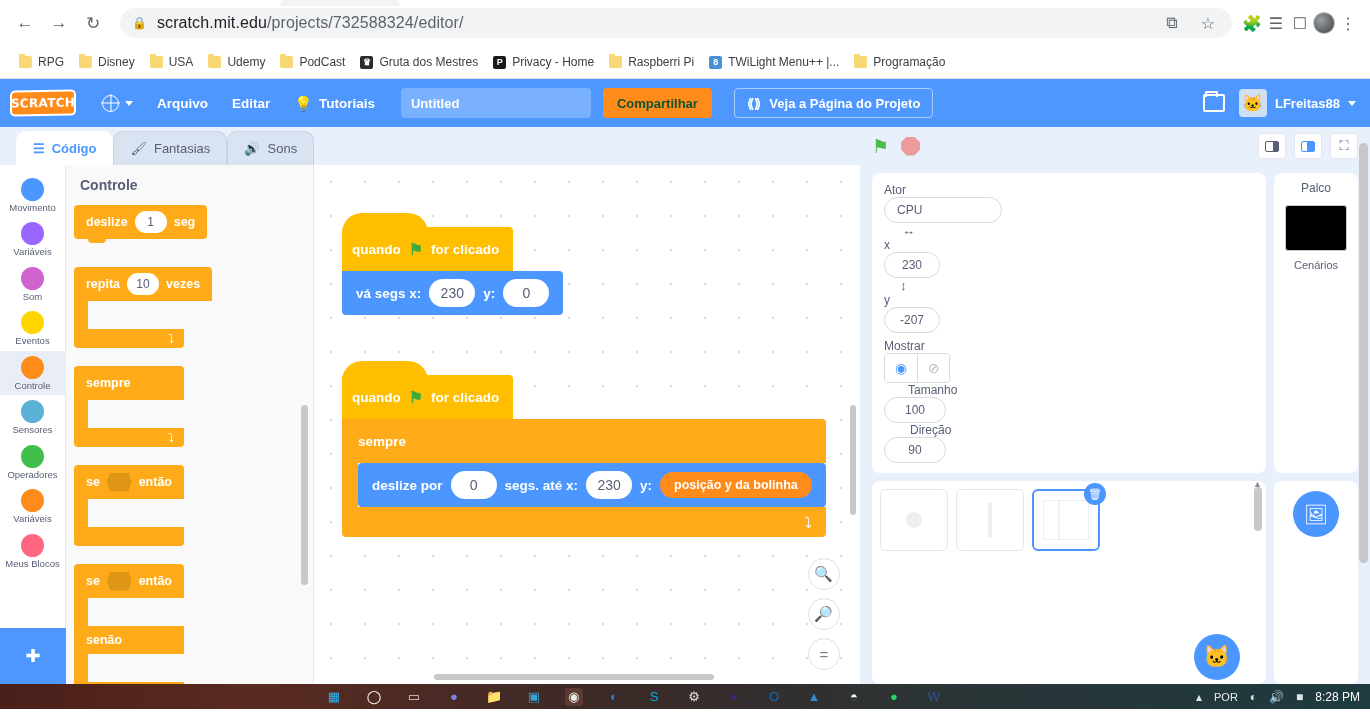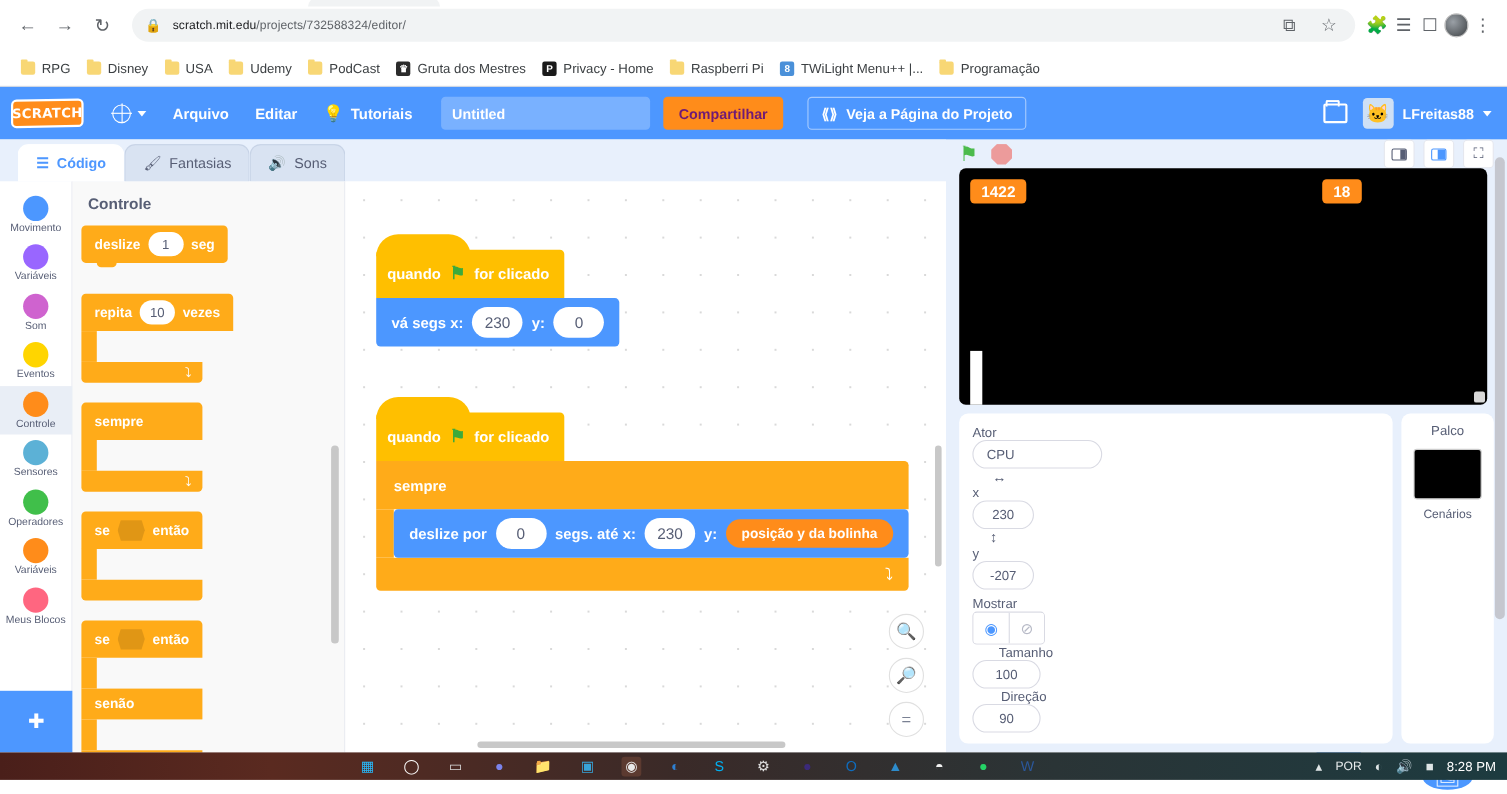--- a/index.html
+++ b/index.html
@@ -21,21 +21,21 @@
     display: flex; align-items: center; justify-content: center;
     color: #5f6368; font-size: 17px; flex: 0 0 auto;
     margin-right: 4px; cursor: pointer; user-select: none;
   }
   .omnibox {
     flex: 1 1 auto; height: 30px; background: #f1f3f4;
     border-radius: 16px; display: flex; align-items: center;
     padding: 0 12px; margin: 0 8px; position: relative;
   }
   .lock-ic { margin-right: 10px; color:#5f6368; font-size: 12px; display:flex; }
-  .url { font-size: 11px; color: #202124; letter-spacing: .1px; white-space: nowrap; }
+  .url { font-size: 16px; color: #202124; letter-spacing: .1px; white-space: nowrap; }
   .url .dim { color: #5f6368; }
   .omni-right { margin-left: auto; display: flex; align-items: center; gap: 12px; }
   .tb-ic { width: 24px; height: 24px; display:flex; align-items:center; justify-content:center;
            color: #5f6368; cursor: pointer; }
   .avatar-ic {
     width: 22px; height: 22px; border-radius: 50%;
     background: radial-gradient(circle at 35% 35%, #9aa0a6, #3c4043);
     border: 1px solid #bbb;
   }
   .tab-stub {
@@ -90,21 +90,21 @@
   .caret { width:0;height:0;border-left:4px solid transparent;border-right:4px solid transparent;border-top:5px solid #fff; }
   .bulb { font-size: 15px; line-height:1; }
   .title-input {
     width: 190px; height: 30px; border-radius: 4px; border: none;
     background: rgba(255,255,255,.25); color: #fff;
     font-size: 13px; padding: 0 10px; margin: 0 12px 0 14px;
     font-family: "Liberation Sans", sans-serif; font-weight: bold;
   }
   .title-input::placeholder { color: rgba(255,255,255,.85); }
   .share-btn {
-    background: #ff8c1a; color: #701a75; border: none; border-radius: 4px;
+    background: #ff8c1a; color: #14532d; border: none; border-radius: 4px;
     height: 30px; padding: 0 14px; font-size: 13px; font-weight: bold;
     cursor: pointer; font-family: "Liberation Sans", sans-serif;
   }
   .proj-page-btn {
     display:flex; align-items:center; gap:8px;
     border: 1px solid rgba(255,255,255,.5); border-radius: 4px;
     height: 30px; padding: 0 12px; margin-left: 22px;
     font-size: 13px; font-weight: bold; cursor: pointer;
   }
   .mb-right { margin-left: auto; display: flex; align-items: center; gap: 14px; padding-right: 4px;}
@@ -591,26 +591,20 @@
           </span>
         <span class="sbtn">
             <span class="sm-sq b"></span>
           </span>
         <span class="sbtn">
             <span style="font-size:13px;color:#575e75;">⛶</span>
           </span>
       </span>
     </div>
 
-    <div class="stage">
-      <div class="monitor" style="left:10px;top:10px;">1422</div>
-      <div class="monitor" style="left:330px;top:10px;">18</div>
-      <div class="paddle" style="left:10px;top:166px;width:11px;height:60px;"></div>
-      <div class="stage-res"></div>
-    </div>
 
     <div class="sprite-panel">
       <div class="sp-main">
         <div class="sp-row">
           <span class="sp-lb">Ator</span>
           <span class="sp-in name">CPU</span>
           <span class="arr-h" style="margin-left:18px;">↔</span>
           <span class="sp-lb">x</span>
           <span class="sp-in num">230</span>
           <span class="arr-h" style="margin-left:16px;">↕</span>

